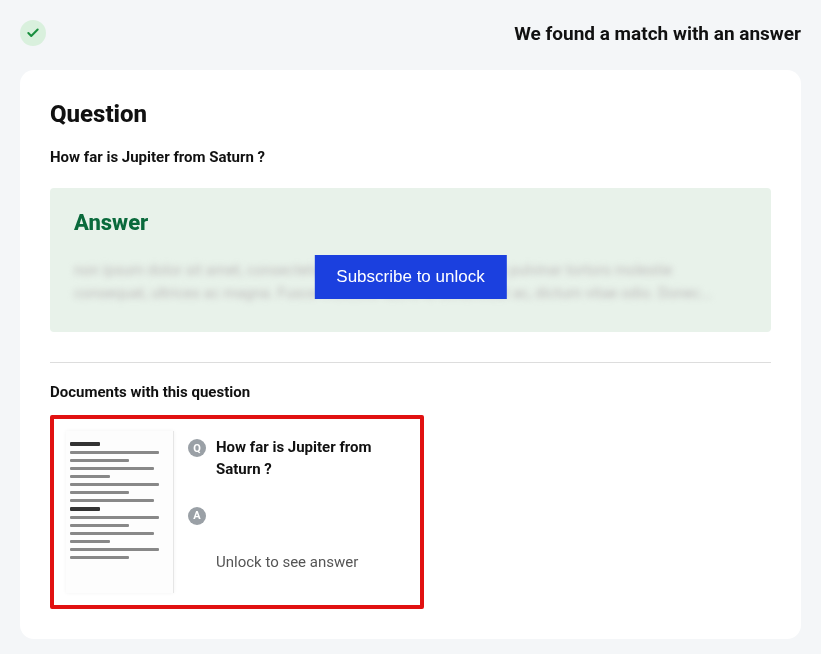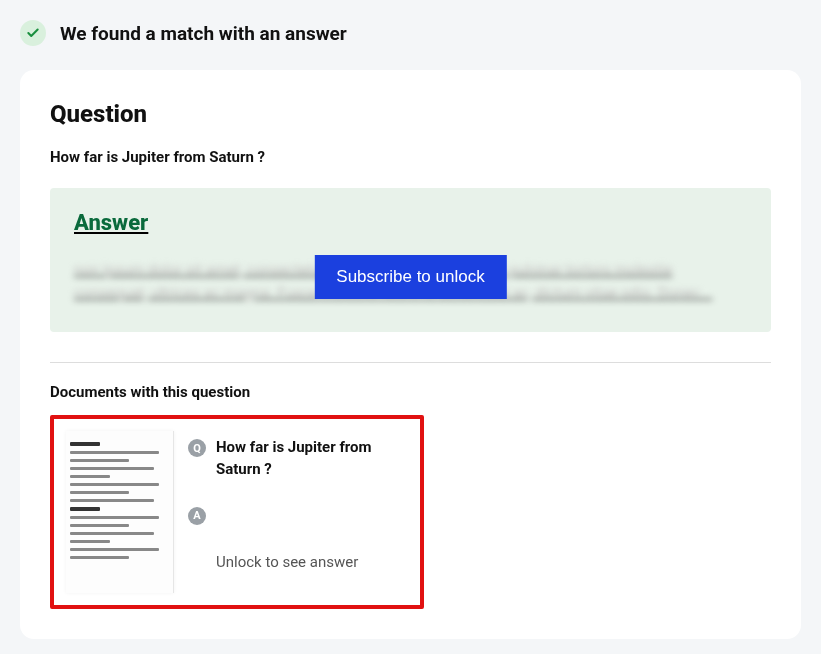--- a/index.html
+++ b/index.html
@@ -9,20 +9,21 @@
       width: 821px;
       height: 654px;
       overflow: hidden;
       padding: 20px;
     }
     .header {
       display: flex;
       align-items: center;
       gap: 14px;
       margin-bottom: 24px;
+      justify-content: space-between;
     }
     .check-circle {
       width: 26px;
       height: 26px;
       border-radius: 50%;
       background: #d9f0dd;
       display: flex;
       align-items: center;
       justify-content: center;
       flex-shrink: 0;
@@ -48,21 +49,20 @@
       font-size: 15px;
       font-weight: 700;
       color: #111;
       margin-bottom: 22px;
     }
     .answer-panel {
       background: #e8f2ea;
       border-radius: 4px;
       padding: 22px 24px 28px;
       position: relative;
-      text-decoration: underline;
     }
     .answer-label {
       font-size: 22px;
       font-weight: 800;
       color: #0a6a3c;
       margin-bottom: 24px;
     }
     .answer-placeholder {
       color: #bcb9b9;
       font-size: 15px;

